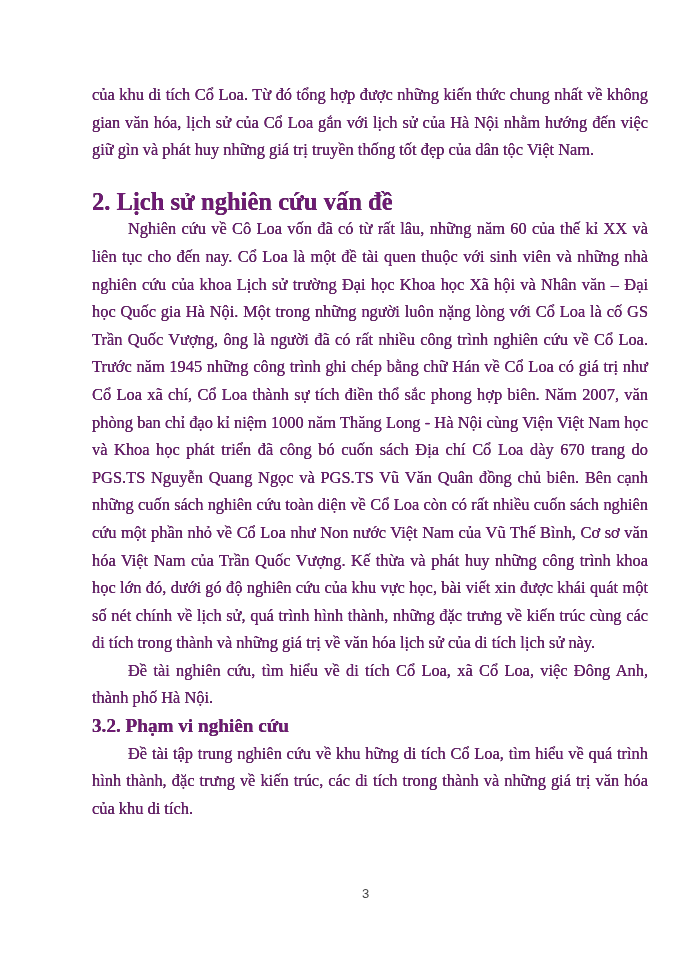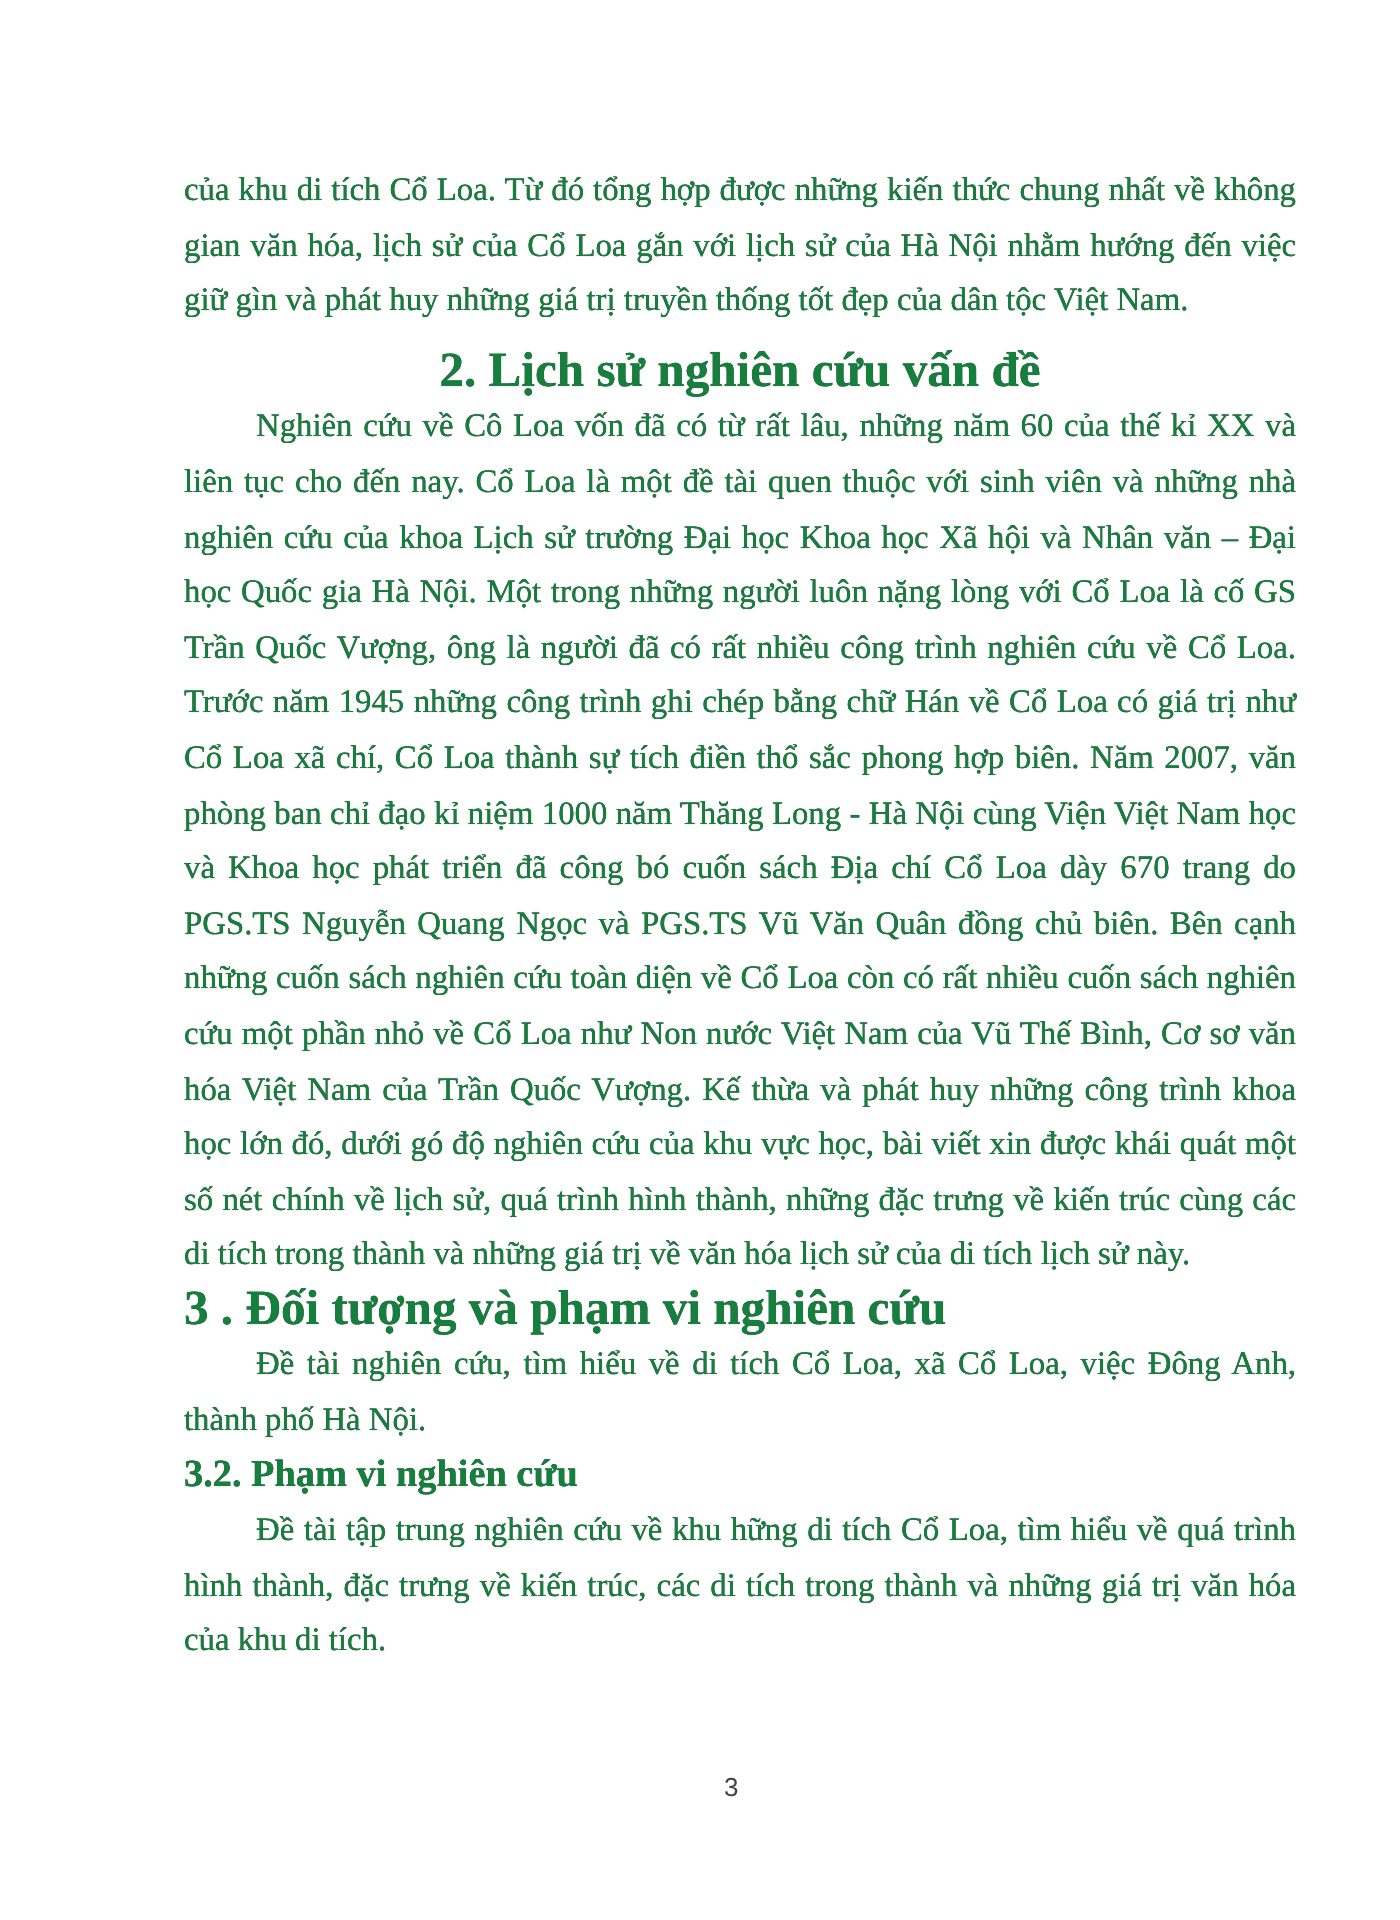--- a/index.html
+++ b/index.html
@@ -22,55 +22,53 @@
     background: #ffffff;
   }
   .content {
     position: absolute;
     left: 92px;
     top: 81px;
     width: 556px;
     font-family: "Liberation Serif", "DejaVu Serif", serif;
     font-size: 16.4px;
     line-height: 27.6px;
-    color: #15803d;
+    color: #701a75;
     text-shadow: 0 0 0.35px #111111;
   }
   .para {
     margin: 0;
     text-align: justify;
     text-align-last: left;
   }
   .para.indent {
     text-indent: 36px;
   }
   .heading {
     margin: 0;
     font-weight: bold;
   }
   .heading.spaced {
-    margin-top: 8px;
-    text-align: center;
+    margin-top: 24px;
   }
   .page-number {
     position: absolute;
     left: 362px;
     top: 886px;
     font-family: "Liberation Sans", "DejaVu Sans", sans-serif;
     font-size: 13px;
     color: #444444;
   }
 </style>
 </head>
 <body>
 
 <div class="page">
   <div class="content">
     <p class="para">của khu di tích Cổ Loa. Từ đó tổng hợp được những kiến thức chung nhất về không gian văn hóa, lịch sử của Cổ Loa gắn với lịch sử của Hà Nội nhằm hướng đến việc giữ gìn và phát huy những giá trị truyền thống tốt đẹp của dân tộc Việt Nam.</p>
     <h2 class="heading spaced">2. Lịch sử nghiên cứu vấn đề</h2>
     <p class="para indent">Nghiên cứu về Cô Loa vốn đã có từ rất lâu,  những năm 60 của thế kỉ XX và liên tục cho đến nay. Cổ Loa là một đề tài quen thuộc với sinh viên và những nhà nghiên cứu của khoa Lịch sử trường Đại học Khoa học Xã hội và Nhân văn – Đại học Quốc gia Hà Nội. Một trong những người luôn nặng lòng với Cổ Loa là cố GS Trần Quốc Vượng, ông là người đã có rất nhiều công trình nghiên cứu về Cổ Loa. Trước năm 1945 những công trình ghi chép bằng chữ Hán về Cổ Loa có giá trị  như Cổ Loa xã chí, Cổ Loa thành sự tích điền thổ sắc phong hợp biên. Năm 2007, văn phòng ban chỉ đạo kỉ niệm 1000 năm Thăng Long  - Hà Nội cùng Viện Việt Nam học và Khoa học phát triển  đã công bó cuốn sách Địa chí Cổ Loa dày 670 trang do PGS.TS Nguyễn  Quang Ngọc và PGS.TS Vũ Văn Quân đồng chủ biên. Bên cạnh những cuốn sách nghiên cứu toàn diện về Cổ Loa còn có rất nhiều cuốn sách nghiên cứu một phần nhỏ về Cổ Loa như Non nước Việt Nam của Vũ Thế Bình, Cơ sơ văn hóa Việt Nam của Trần Quốc Vượng. Kế thừa và phát huy những công trình khoa học lớn đó, dưới gó độ nghiên cứu của khu vực học, bài viết xin được khái quát một số nét chính về lịch sử, quá trình hình thành, những đặc trưng về kiến trúc cùng các di tích trong thành và những giá trị về văn hóa lịch sử của di tích lịch sử này.</p>
-    <h2 class="heading">3 . Đối tượng và phạm vi nghiên cứu</h2>
     <p class="para indent">Đề tài nghiên cứu, tìm hiểu về di tích Cổ Loa, xã Cổ Loa, việc Đông Anh, thành phố Hà Nội.</p>
     <h3 class="heading">3.2. Phạm vi nghiên cứu</h3>
     <p class="para indent">Đề tài tập trung nghiên cứu về khu hững di tích Cổ Loa, tìm hiểu về quá trình hình thành, đặc trưng về kiến trúc, các di tích trong thành và những giá trị văn hóa của khu di tích.</p>
   </div>
   <div class="page-number">3</div>
 </div>
 
 </body></html>

